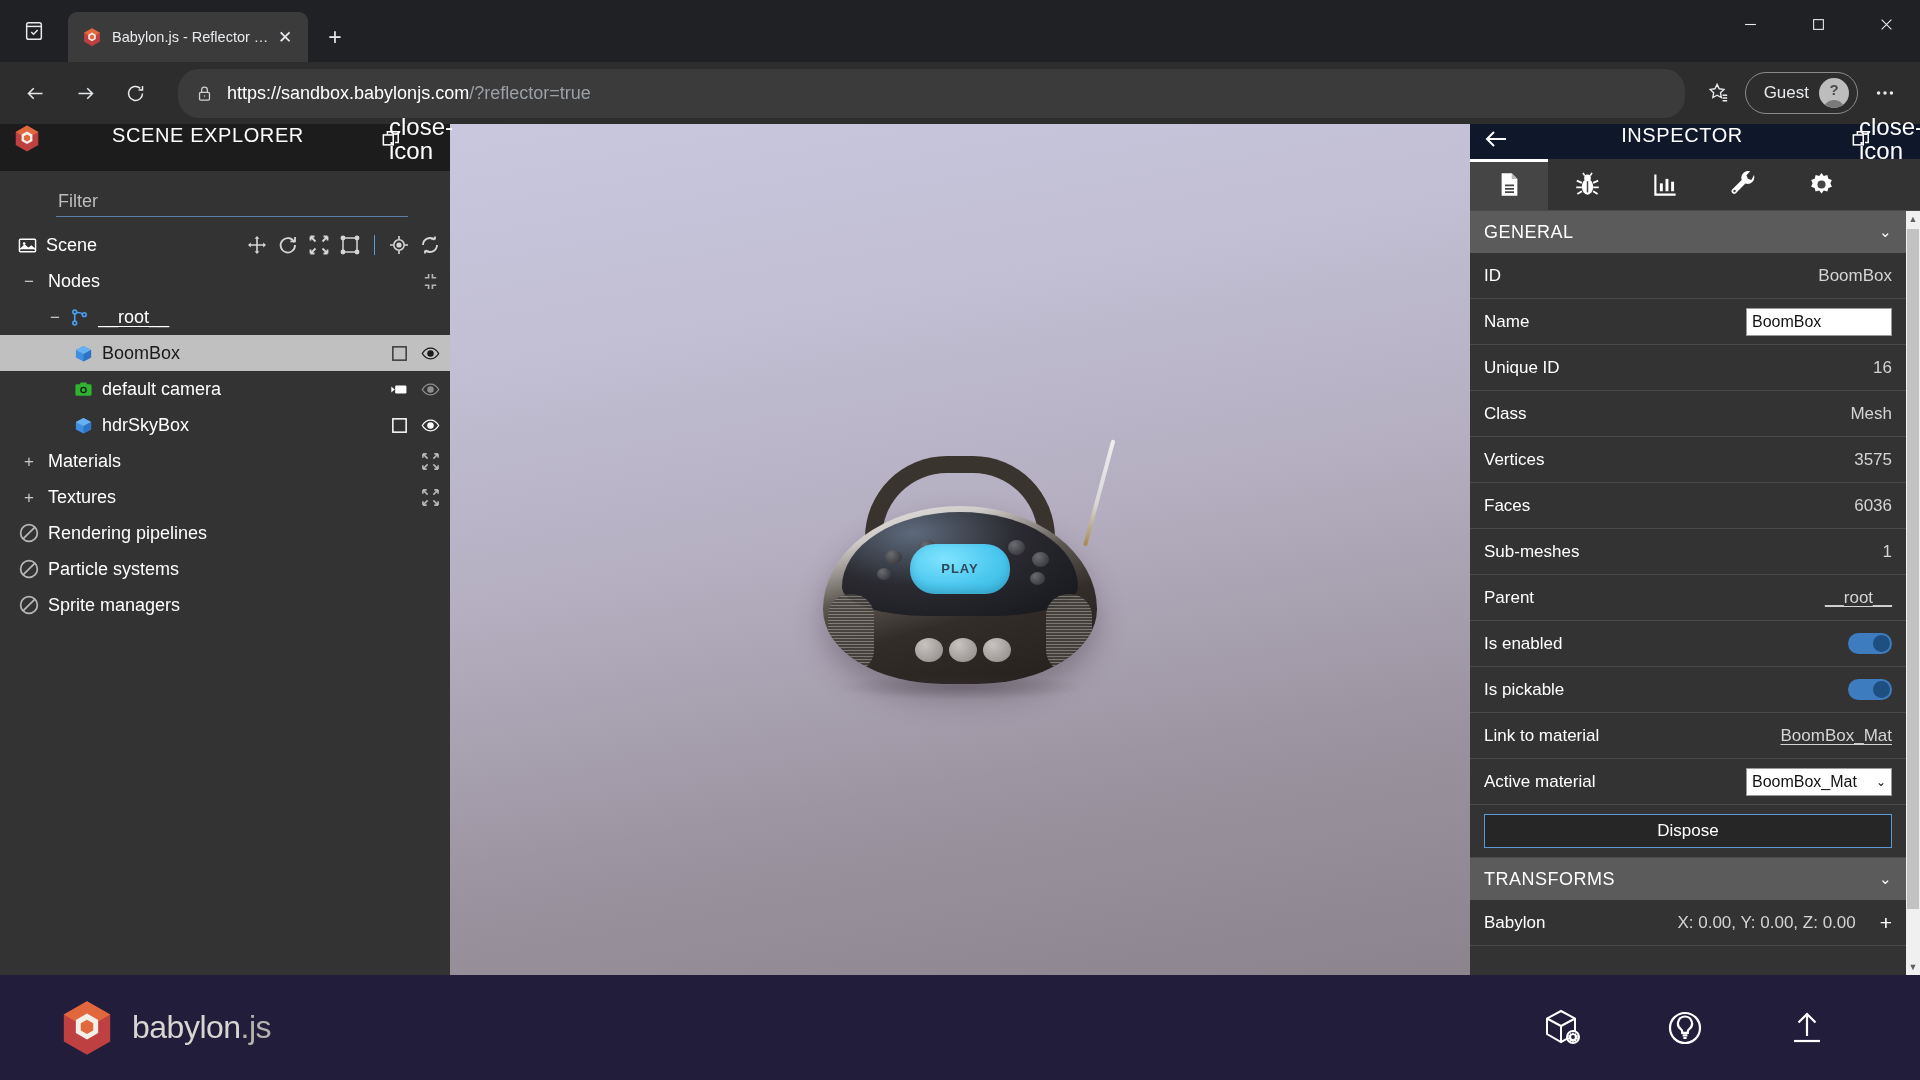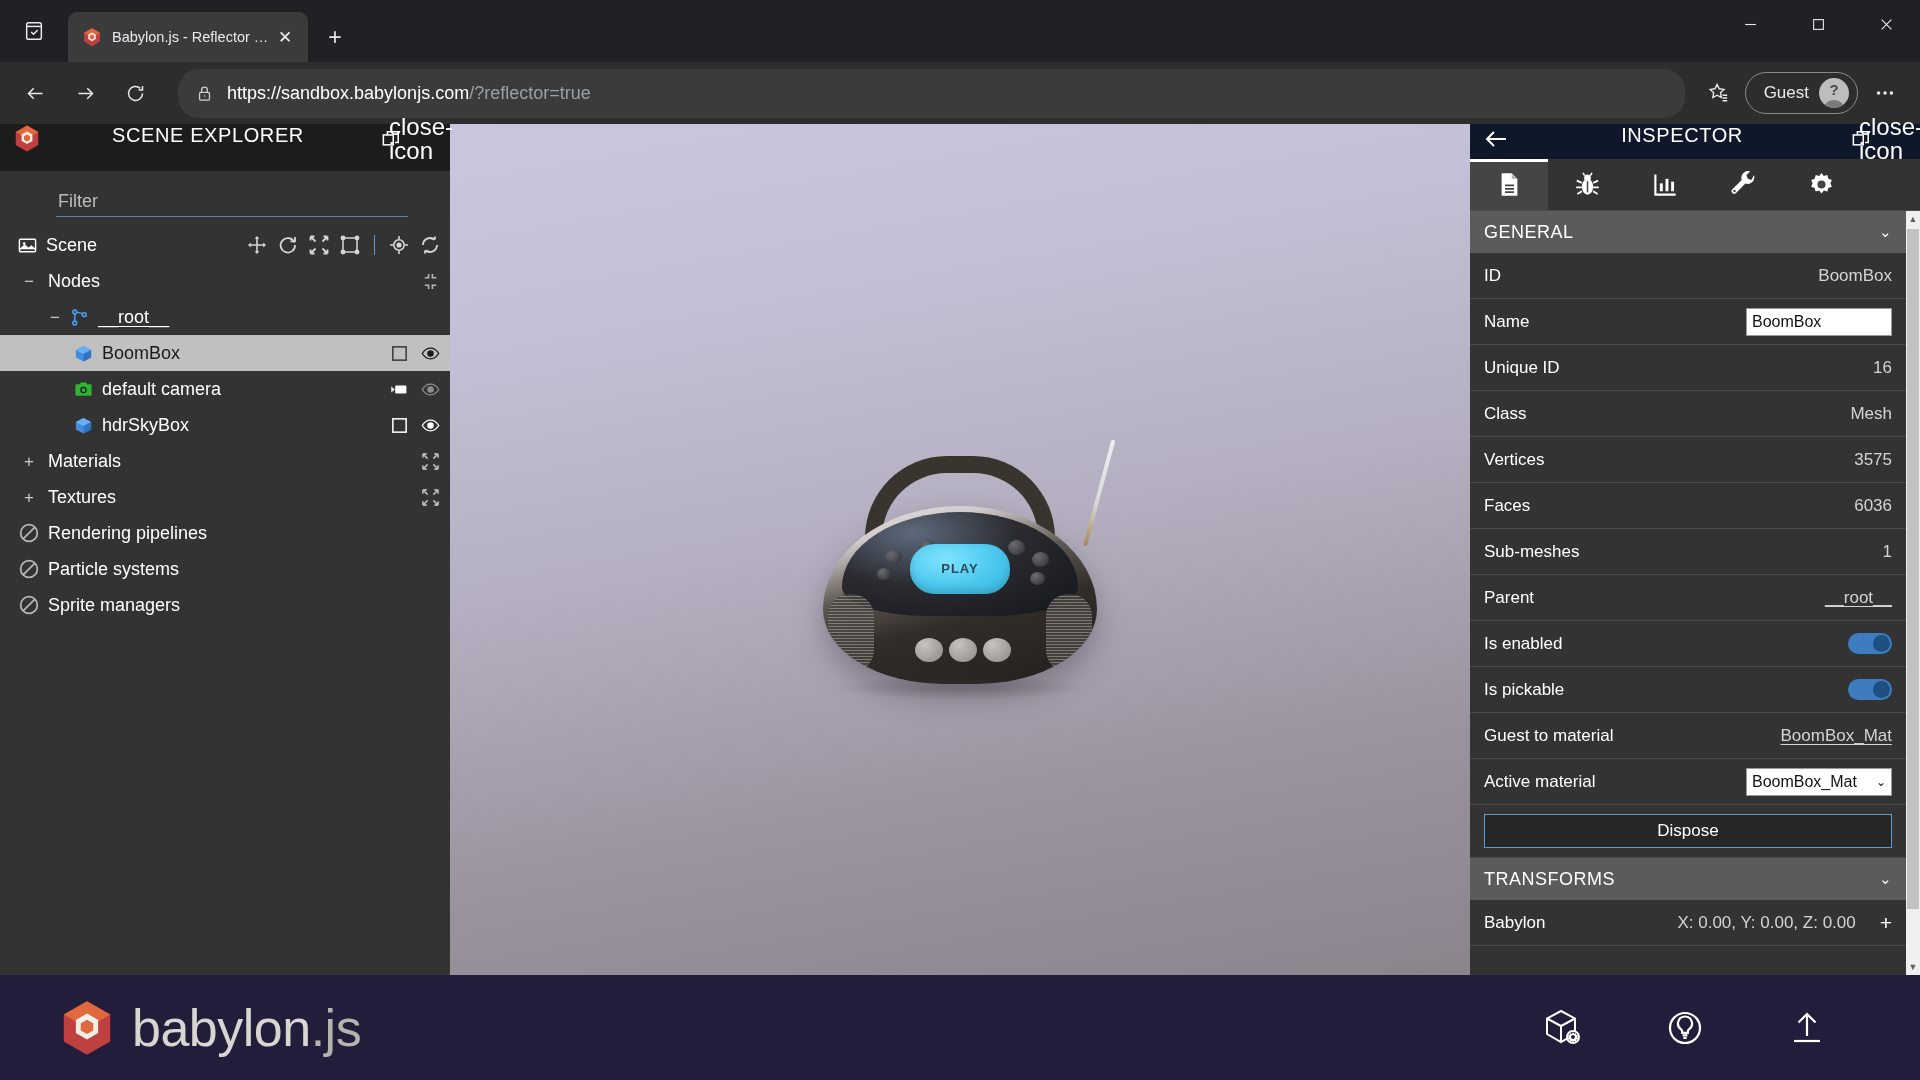--- a/index.html
+++ b/index.html
@@ -318,21 +318,21 @@
 
   
   .footer {
     position: absolute; left: 0; top: 851px; width: 1920px; height: 105px;
     background: #211d3b;
     display: flex; align-items: center; justify-content: space-between;
     padding: 0 60px;
   }
   .brand { display: flex; align-items: center; gap: 18px; }
   .brand-logo { width: 54px; height: 58px; flex: 0 0 auto; }
-  .brand-text { color: #d9d6d2; font-size: 52px; letter-spacing: -.5px; }
+  .brand-text { color: #d9d6d2; font-size: 32px; letter-spacing: -.5px; }
   .brand-text .js { color: #b6b2ae; }
   .footer-actions { display: flex; align-items: center; gap: 76px; margin-right: 30px; }
   .footer-btn { width: 46px; height: 46px; color: #ffffff; display: flex; align-items: center; justify-content: center; }
   .footer-btn svg { width: 44px; height: 44px; }
 </style>
 </head>
 <body>
 
 <div class="browser-titlebar">
   <div class="tab-strip-icon">
@@ -788,21 +788,21 @@
           <span class="prop-label">Is enabled</span>
           <span class="toggle"></span>
         </div>
 
         <div class="prop-row">
           <span class="prop-label">Is pickable</span>
           <span class="toggle"></span>
         </div>
 
         <div class="prop-row">
-          <span class="prop-label">Guest to material</span>
+          <span class="prop-label">Link to material</span>
           <span class="prop-value link">BoomBox_Mat</span>
         </div>
 
         <div class="prop-row">
           <span class="prop-label">Active material</span>
           <span class="select-box">
             <span>BoomBox_Mat</span>
             <span class="sc">⌄</span>
           </span>
         </div>

